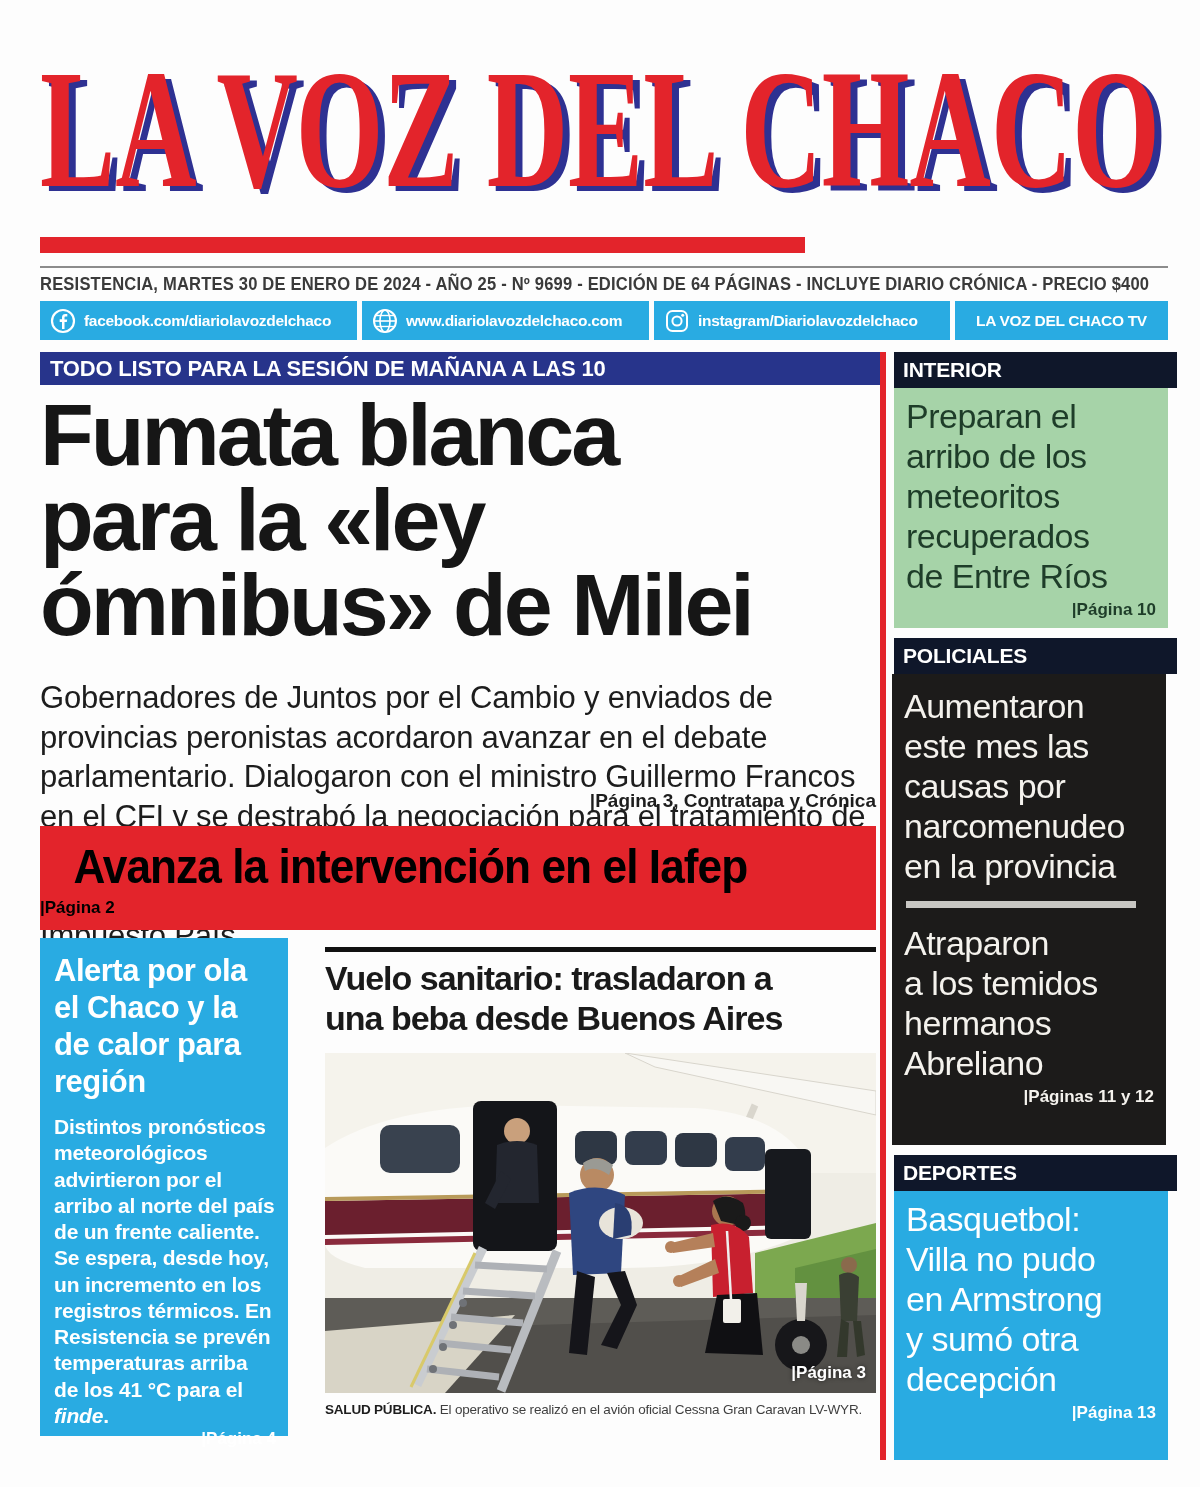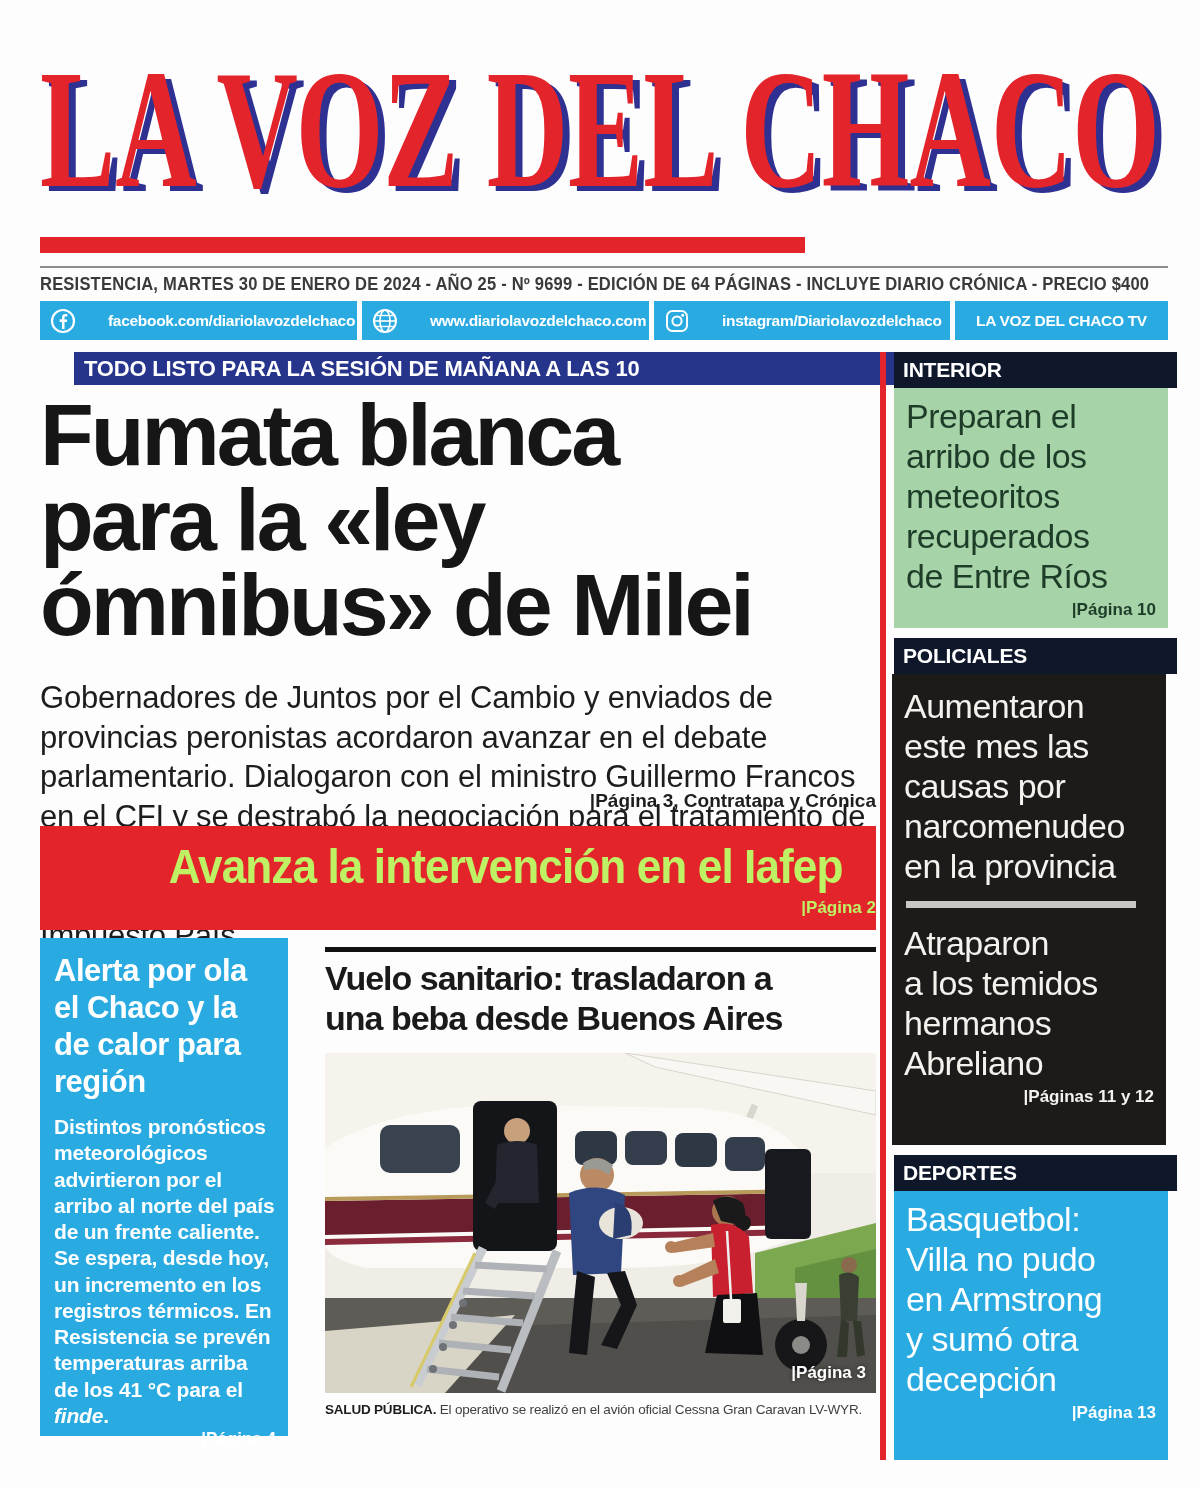--- a/index.html
+++ b/index.html
@@ -21,42 +21,42 @@
   #thin-rule{background:#8c8c8c;}
   #dateline{
     font-size:18px;font-weight:bold;color:#3a3a3a;white-space:nowrap;
     transform:scaleX(0.92);transform-origin:left center;letter-spacing:.2px;
   }
 
   
   .social-seg{
     background:#29ABE2;color:#fff;height:39px;display:flex;align-items:center;
     font-weight:bold;font-size:15.5px;letter-spacing:-.3px;white-space:nowrap;
-    padding:0 8px 0 10px;box-sizing:border-box;gap:24px;
+    padding:0 8px 0 10px;box-sizing:border-box;
   }
   .social-seg .ic{flex:0 0 auto;margin-right:8px;display:flex;}
   #social-tv{justify-content:center;padding:0 4px;}
 
   
   #kicker{
     background:#27348B;color:#fff;font-weight:bold;font-size:22px;
     line-height:33px;padding-left:10px;letter-spacing:-.2px;white-space:nowrap;overflow:hidden;
   }
   .lead-hline{
     font-size:88px;font-weight:bold;color:#161616;letter-spacing:-3px;
     line-height:85px;white-space:nowrap;
   }
   #lead-body{
     font-size:31px;line-height:1.28;color:#1d1d1d;letter-spacing:-.2px;
   }
   .pref{font-weight:bold;color:#1d1d1d;}
   #lead-ref{font-size:19px;text-align:right;}
 
   
-  #banner{background:#E3242B;color:#bef264;text-align:right;}
+  #banner{background:#E3242B;color:#000000;text-align:left;}
   #banner-hline{
     font-size:48px;font-weight:bold;letter-spacing:-1px;white-space:nowrap;
     transform:scaleX(0.92);transform-origin:center;line-height:58px;margin-top:12px;
   }
   #banner-ref{font-size:17px;font-weight:bold;margin-top:2px;}
 
   
   #weather-box{background:#29ABE2;color:#fff;padding:14px 12px 10px 14px;box-sizing:border-box;}
   .weather-hline{font-size:31px;font-weight:bold;line-height:37px;letter-spacing:-.5px;white-space:nowrap;}
   #weather-body{font-size:21px;font-weight:bold;line-height:1.25;margin-top:14px;letter-spacing:-.2px;}
@@ -138,21 +138,21 @@
         <circle cx="18.7" cy="7.3" r="1.5" fill="#fff"></circle>
       </svg>
     </span>
     <span>instagram/Diariolavozdelchaco</span>
   </div>
 
   <div id="social-tv" class="abs social-seg" style="left:955px;top:301px;width:213px;">
     <span>LA VOZ DEL CHACO TV</span>
   </div>
 
-  <div id="kicker" class="abs" style="left:40px;top:352px;width:836px;height:33px;margin-left:34px;">TODO LISTO PARA LA SESIÓN DE MAÑANA A LAS 10</div>
+  <div id="kicker" class="abs" style="left:40px;top:352px;width:836px;height:33px;">TODO LISTO PARA LA SESIÓN DE MAÑANA A LAS 10</div>
 
   <div class="abs" style="left:40px;top:392px;width:836px;">
     <div class="lead-hline">Fumata blanca</div>
     <div class="lead-hline">para la «ley</div>
     <div class="lead-hline">ómnibus» de Milei</div>
   </div>
 
   <div id="lead-body" class="abs" style="left:40px;top:678px;width:836px;">Gobernadores de Juntos por el Cambio y enviados de provincias peronistas acordaron avanzar en el debate parlamentario. Dialogaron con el ministro Guillermo Francos en el CFI y se destrabó la negociación para el tratamiento de la megaley que quiere el Presidente. Más tarde, la Casa Rosada puso un freno a versiones de coparticipar el 30% del Impuesto País.</div>
 
   <div id="lead-ref" class="abs pref" style="left:40px;top:790px;width:836px;">|Página 3, Contratapa y Crónica</div>

